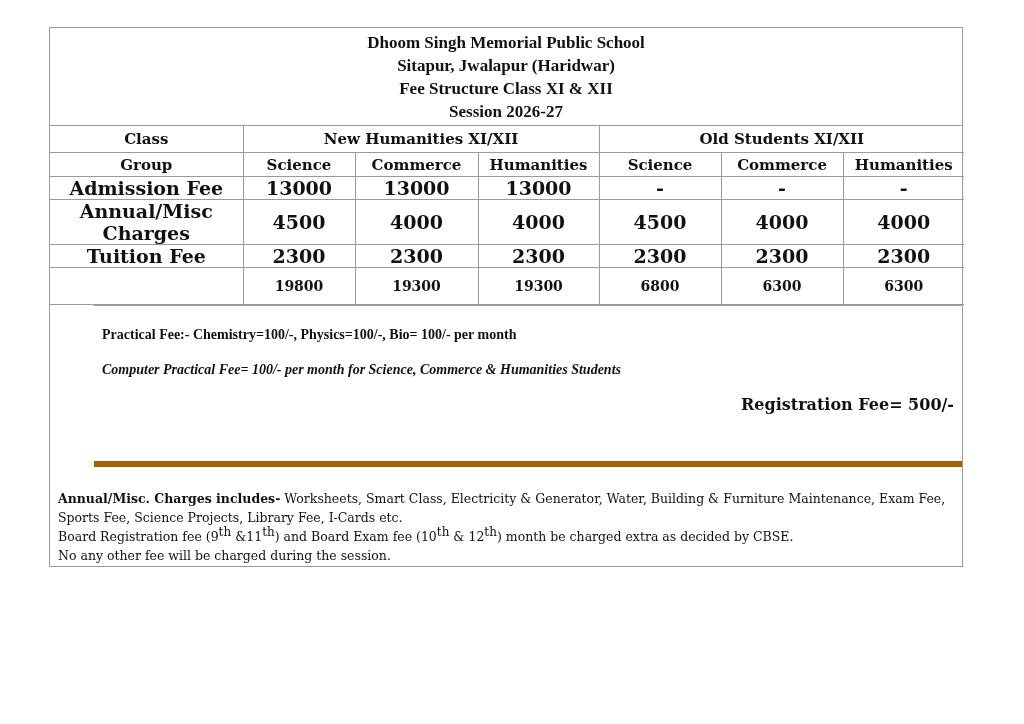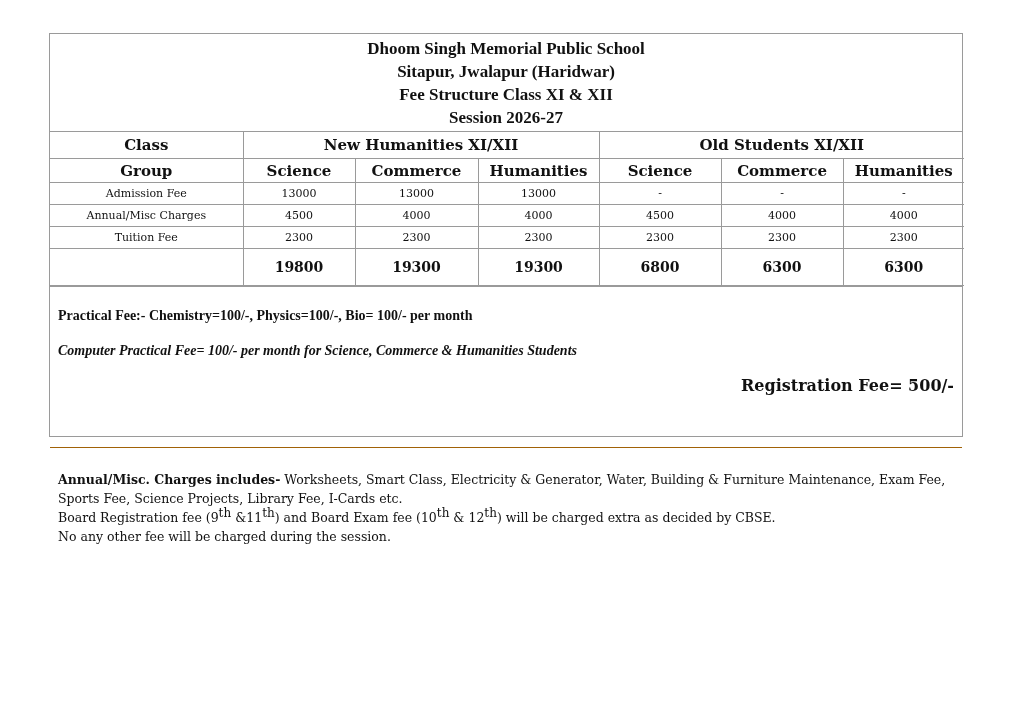--- a/index.html
+++ b/index.html
@@ -1,27 +1,27 @@
 <!DOCTYPE html>
 <html><head>
 <meta charset="utf-8">
 <style>
   html, body { margin:0; padding:0; background:#ffffff; }
   body { width:1024px; height:724px; position:relative; overflow:hidden; font-family:"DejaVu Serif", serif; color:#111; }
-  .frame { position:absolute; left:49px; top:33px; width:914px; height:404px; border:1px solid #9a9a9a; box-sizing:border-box; }
+  .frame { position:absolute; left:49px; top:27px; width:914px; height:540px; border:1px solid #9a9a9a; box-sizing:border-box; }
   .header { height:98px; border-bottom:1px solid #9a9a9a; text-align:center; font-family:"Liberation Serif", serif; font-weight:bold; font-size:17px; line-height:23px; padding-top:3px; box-sizing:border-box; }
   table.fees { border-collapse:collapse; width:100%; table-layout:fixed; font-family:"DejaVu Serif", serif; }
-  table.fees td { border:1px solid #9a9a9a; text-align:center; padding:0; font-size:11px; height:21px; }
+  table.fees td { border:1px solid #9a9a9a; text-align:center; padding:0; font-size:19px; height:21px;font-weight:bold; }
   table.fees tr:first-child td { border-top:none;margin-top:12px; }
   table.fees td:first-child { border-left:none; }
   table.fees td:last-child { border-right:none; }
   table.fees tr.h1 td { font-weight:bold; font-size:15px; height:26px; }
   table.fees tr.h2 td { font-weight:bold; font-size:15px; height:23px; }
   table.fees tr.total td { font-weight:bold; font-size:14px; height:26px; vertical-align:top; padding-top:10px; }
-  .notes { height:162px; border-top:1px solid #9a9a9a; border-bottom:1px solid #a16207; position:relative; box-sizing:border-box; font-family:"Liberation Serif", serif; }
+  .notes { height:162px; border-top:1px solid #9a9a9a; border-bottom:6px solid #a16207; position:relative; box-sizing:border-box; font-family:"Liberation Serif", serif;margin-left:44px; }
   .note1 { position:absolute; left:8px; top:21px; font-weight:bold; font-size:14px; }
   .note2 { position:absolute; left:8px; top:56px; font-weight:bold; font-size:14px;font-style:italic; }
   .reg { position:absolute; right:8px; top:89px; font-weight:bold; font-size:16px; font-family:"DejaVu Serif", serif; }
   .footer { padding:22px 8px 0 8px; font-family:"DejaVu Serif", serif; font-size:12.5px; line-height:19px; }
   .footer b { font-weight:bold;margin-top:8px; }
   sup { font-size:12px; line-height:0; }
 </style>
 </head>
 <body>
 
@@ -98,16 +98,16 @@
     </table>
 
   <div class="notes">
     <div class="note1">Practical Fee:- Chemistry=100/-, Physics=100/-, Bio= 100/- per month</div>
     <div class="note2">Computer Practical Fee= 100/-  per month for Science, Commerce &amp; Humanities Students</div>
     <div class="reg">Registration Fee= 500/-</div>
   </div>
 
   <div class="footer">
     <div><b>Annual/Misc. Charges includes-</b><span> Worksheets, Smart Class, Electricity &amp; Generator, Water, Building &amp; Furniture Maintenance, Exam Fee, Sports Fee, Science Projects, Library Fee, I-Cards etc.</span></div>
-    <div><span>Board Registration fee (9</span><sup>th</sup><span> &amp;11</span><sup>th</sup><span>) and Board Exam fee (10</span><sup>th</sup><span> &amp; 12</span><sup>th</sup><span>) will be charged extra as decided by CBSE.</span></div>
+    <div><span>Board Registration fee (9</span><sup>th</sup><span> &amp;11</span><sup>th</sup><span>) and Board Exam fee (10</span><sup>th</sup><span> &amp; 12</span><sup>th</sup><span>) month be charged extra as decided by CBSE.</span></div>
     <div>No any other fee will be charged during the session.</div>
   </div>
 </div>
 
 </body></html>

